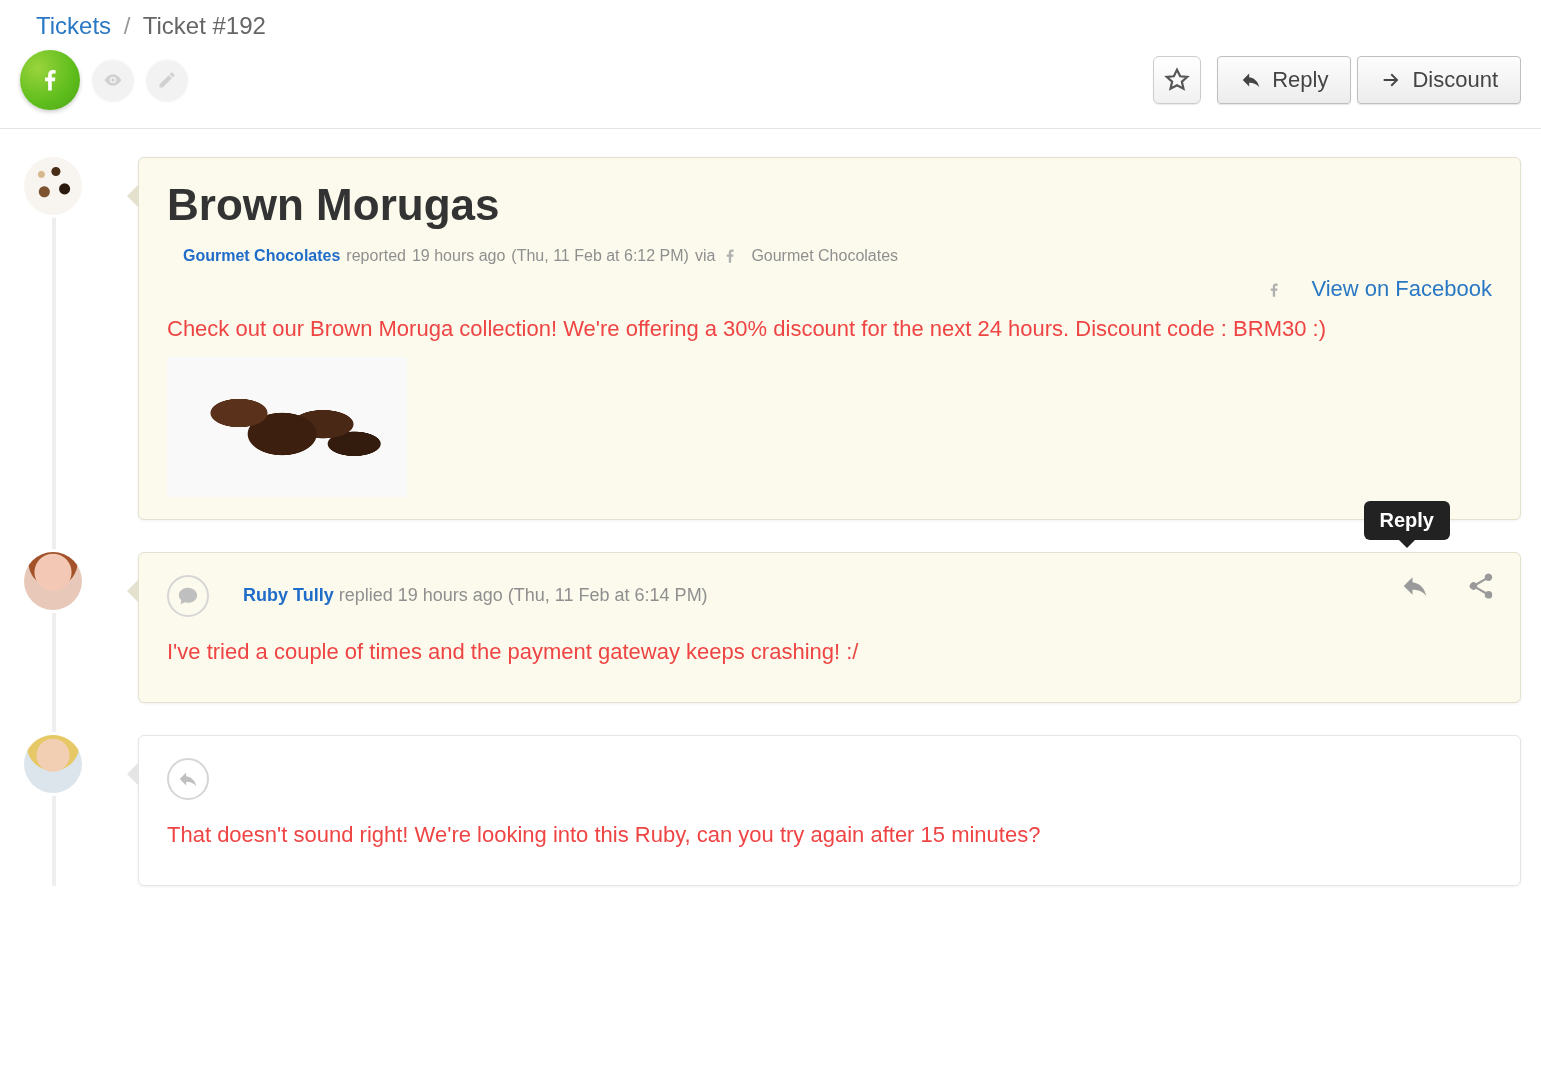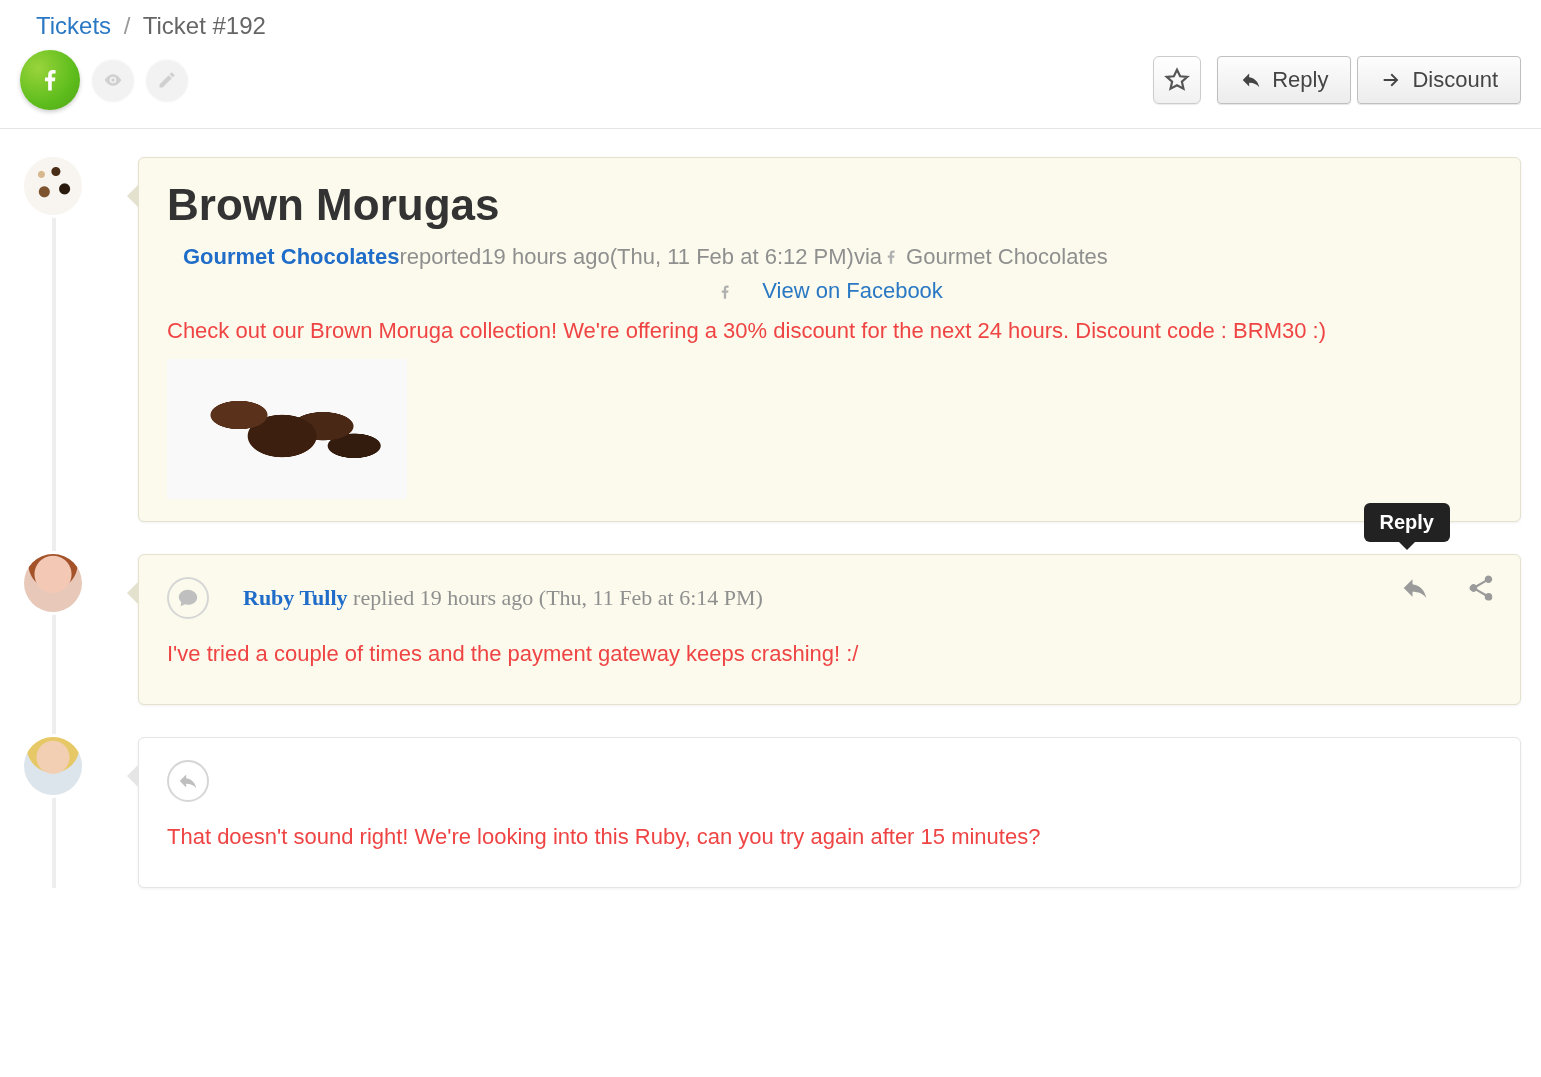--- a/index.html
+++ b/index.html
@@ -38,34 +38,34 @@
 .av-choc { background: radial-gradient(circle at 30% 30%, #d7b88e 3px, transparent 4px), radial-gradient(circle at 55% 25%, #4a2d17 4px, transparent 5px), radial-gradient(circle at 70% 55%, #2a1a0d 5px, transparent 6px), radial-gradient(circle at 35% 60%, #7e5430 5px, transparent 6px), #f8f5f0; }
 .av-ruby { background: radial-gradient(circle at 50% 35%, #f3c9b6 18px, transparent 19px), radial-gradient(circle at 50% 18%, #a3522a 24px, transparent 25px), linear-gradient(#e8c8b8,#e8c8b8); }
 .av-val { background: radial-gradient(circle at 50% 35%, #f2cfb3 16px, transparent 17px), radial-gradient(circle at 50% 16%, #e7c866 26px, transparent 27px), linear-gradient(#dce5ec,#dce5ec); }
 
 .post-body { flex: 1; margin-left: 52px; border: 1px solid #e4e1cf; background: #fbfaec; border-radius: 6px; padding: 22px 28px; position: relative; box-shadow: 0 1px 3px rgba(0,0,0,.06); }
 .post-body.white { background: #fff; border-color: #e5e5e5; }
 .post-body::before { content: ""; position: absolute; left: -12px; top: 26px; border: 12px solid transparent; border-right-color: #e4e1cf; border-left: none; }
 .post-body.white::before { border-right-color: #e5e5e5; }
 
 .ticket-title { font-size: 44px; font-weight: 700; color: #333; margin-bottom: 14px; }
-.meta-line { font-size: 22px; color: #8f8f8f; margin-bottom: 8px; display: flex; align-items: center; flex-wrap: wrap; }
+.meta-line { font-size: 16px; color: #8f8f8f; margin-bottom: 8px; display: flex; align-items: center; flex-wrap: wrap; gap: 6px; }
 .author { color: #1f6cc9; font-weight: 700; }
-.fb-link-row { text-align: center; font-size: 22px; margin-bottom: 12px; }
+.fb-link-row { text-align: right; font-size: 22px; margin-bottom: 12px; }
 .fb-link { color: #2a78c4; }
 .fb-mini-icon { display: inline-block; width: 18px; height: 24px; vertical-align: middle; fill: #b0b0b0; margin-right: 6px; }
 
 .msg-text { font-size: 22px; color: #ef4444; line-height: 1.4; margin-bottom: 12px; }
 
 .attach-img { width: 240px; height: 140px; background: radial-gradient(ellipse at 30% 40%, #5a311a 28px, transparent 29px), radial-gradient(ellipse at 48% 55%, #3c1f0f 34px, transparent 35px), radial-gradient(ellipse at 65% 48%, #4a2816 30px, transparent 31px), radial-gradient(ellipse at 78% 62%, #331c0e 26px, transparent 27px), #f9f9f9; border-radius: 2px; }
 
 .reply-icon-circle { width: 42px; height: 42px; border-radius: 50%; border: 2px solid #d6d6d6; display: flex; align-items: center; justify-content: center; margin-right: 18px; }
 .reply-icon-circle svg { width: 22px; height: 22px; fill: #bfbfbf; }
 .reply-header { display: flex; align-items: center; margin-bottom: 20px; }
-.reply-head-text { font-size: 22px; font-family: Liberation Serif, serif; }
+.reply-head-text { font-size: 18px; }
 
 .reply-actions { position: absolute; top: 18px; right: 24px; display: flex; gap: 36px; align-items: center; }
 .reply-actions svg { width: 30px; height: 30px; fill: #9a9a9a; cursor: pointer; }
 
 .tooltip { position: absolute; top: -52px; right: 70px; background: #222; color: #fff; padding: 8px 16px; font-size: 20px; font-weight: 600; border-radius: 6px; }
 .tooltip::after { content: ""; position: absolute; left: 50%; bottom: -8px; margin-left: -8px; border: 8px solid transparent; border-top-color: #222; border-bottom: none; }
 
 </style>
 </head>
 <body>

